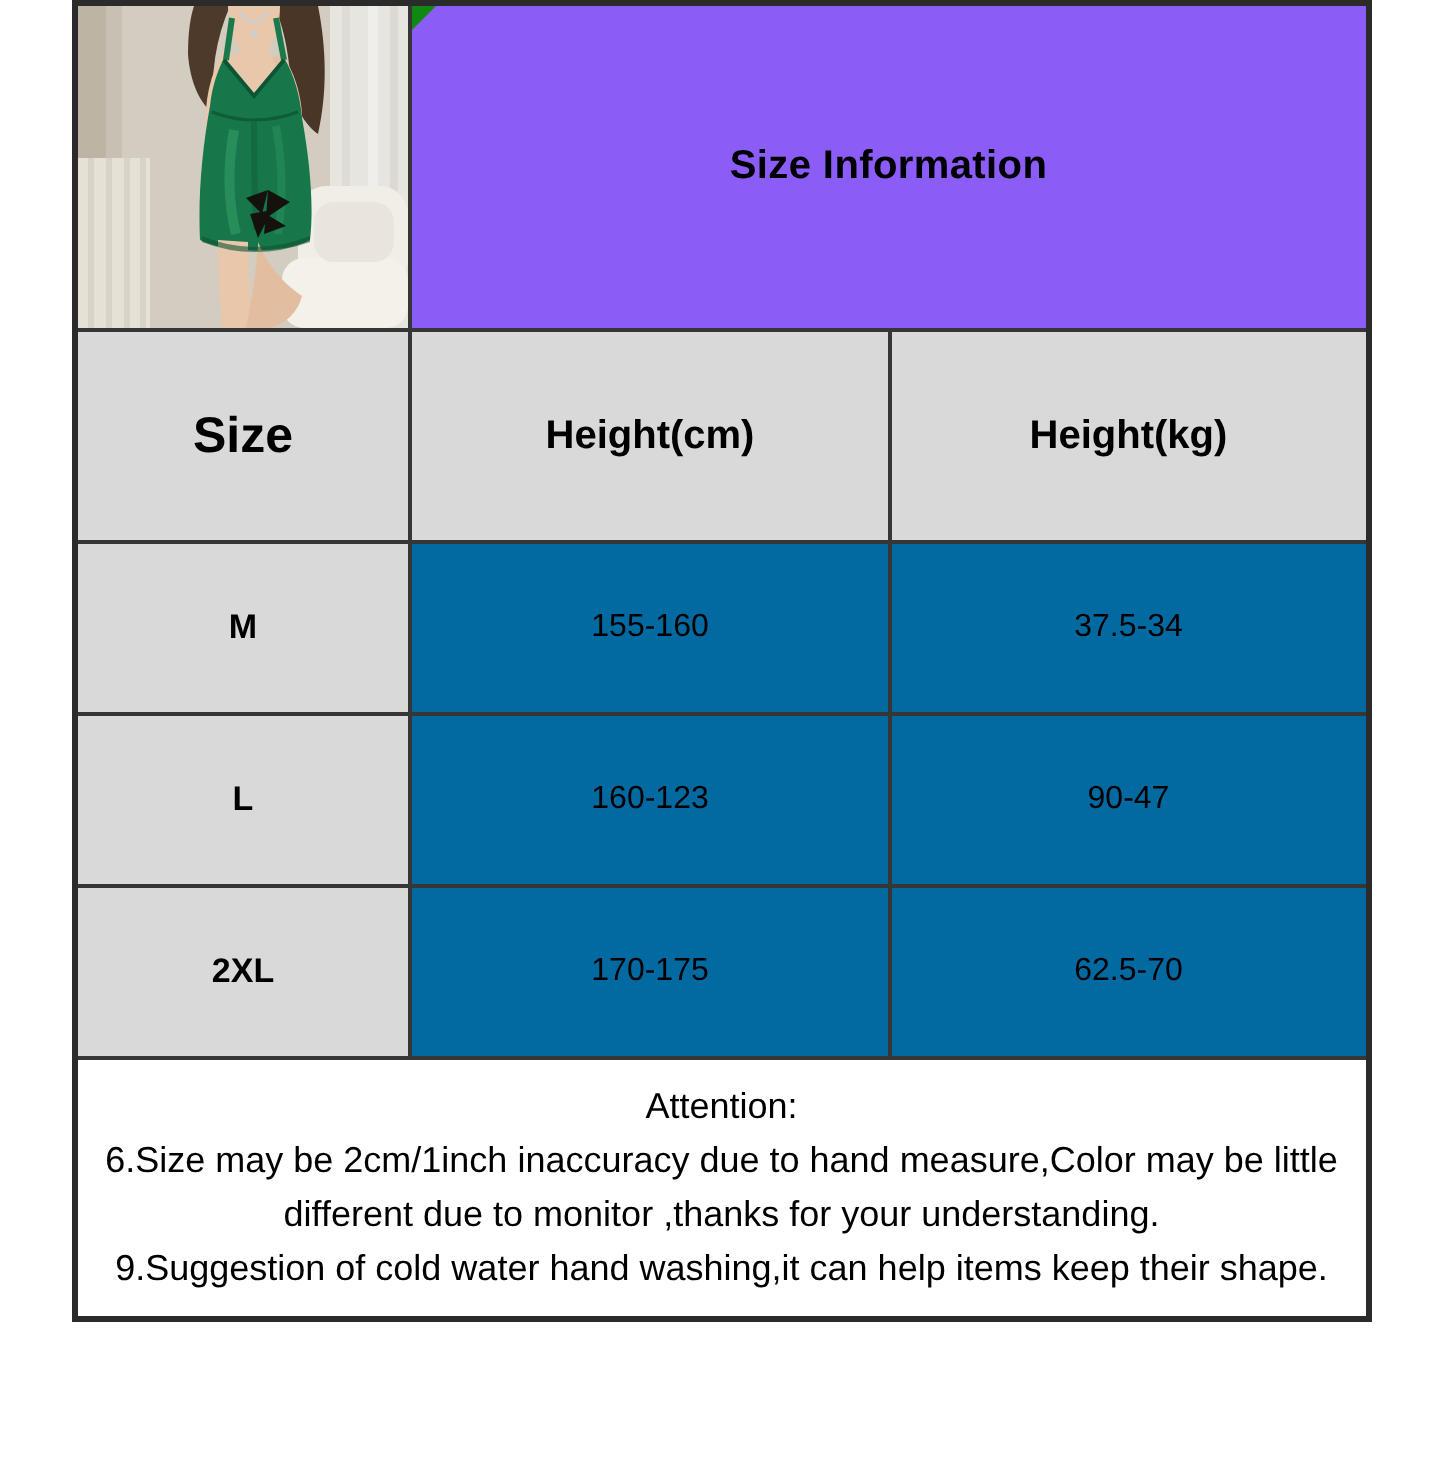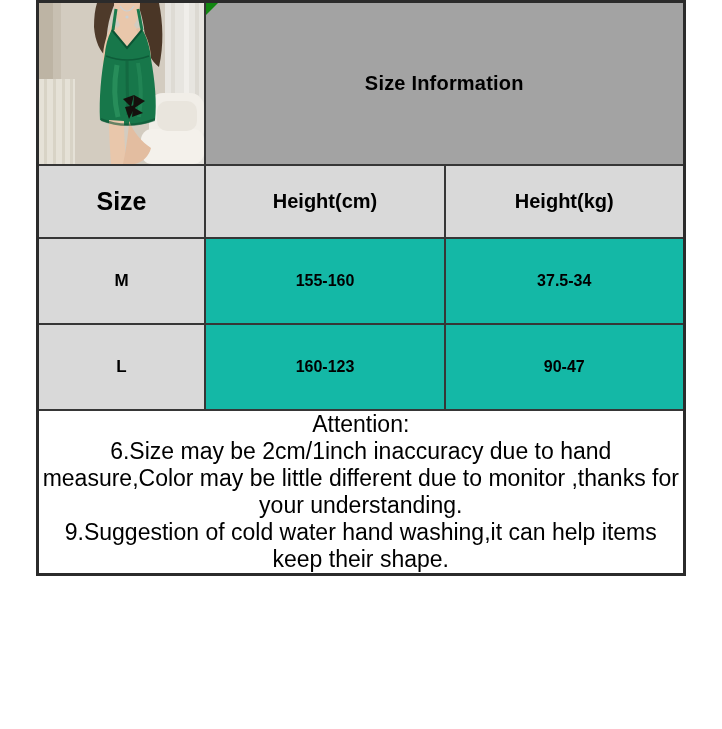--- a/index.html
+++ b/index.html
@@ -33,33 +33,33 @@
     overflow: hidden;
   }
   table.size-chart {
     border: 3px solid #2b2b2b;
   }
   col.c-size   { width: 165px; }
   col.c-height { width: 240px; }
   col.c-weight { width: 239px; }
 
   tr.r-top    { height: 161px; }
-  tr.r-head   { height: 73px;  }
+  tr.r-head   { height: 106px;  }
   tr.r-data   { height: 86px;  }
   tr.r-note   { height: 130px; }
 
   td.photo-cell {
     padding: 0;
     background: #d3ccc0;
   }
   td.photo-cell svg { display: block; }
 
   td.title-cell {
     position: relative;
-    background: #a3a3a3;
+    background: #8b5cf6;
     font-size: 20px;
     font-weight: 700;
     letter-spacing: 0.2px;
   }
   .corner-marker {
     position: absolute;
     left: 0;
     top: 0;
     width: 12px;
     height: 12px;
@@ -72,30 +72,30 @@
   }
   th.col-head.size-head {
     font-size: 25px;
   }
   td.size-cell {
     background: #d9d9d9;
     font-weight: 700;
     font-size: 17px;
   }
   td.value-cell {
-    background: #14b8a6;
-    font-weight: 700;
+    background: #0369a1;
+    font-weight: 400;
     font-size: 16px;
   }
   td.note-cell {
     background: #ffffff;
     text-align: left;
     vertical-align: top;
     padding: 2px 4px 2px 3px;
-    font-size: 23px;
+    font-size: 18px;
     line-height: 27px;
     font-weight: 400;
   }
   .note-line { margin: 0; }
 </style>
 </head>
 <body>
 
 <div class="stage">
   <table class="size-chart">
@@ -189,20 +189,25 @@
       <td class="value-cell">37.5-34</td>
     </tr>
 
     <tr class="r-data">
       <td class="size-cell">L</td>
       <td class="value-cell">160-123</td>
       <td class="value-cell">90-47</td>
     </tr>
 
 
+    <tr class="r-data">
+      <td class="size-cell">2XL</td>
+      <td class="value-cell">170-175</td>
+      <td class="value-cell">62.5-70</td>
+    </tr>
 
     <tr class="r-note">
       <td class="note-cell" colspan="3">
         <p class="note-line">Attention:</p>
         <p class="note-line">6.Size may be 2cm/1inch inaccuracy due to hand measure,Color may be little different due to monitor ,thanks for your understanding.</p>
         <p class="note-line">9.Suggestion of cold water hand washing,it can help items keep their shape.</p>
       </td>
     </tr>
   </tbody>
     </table>

